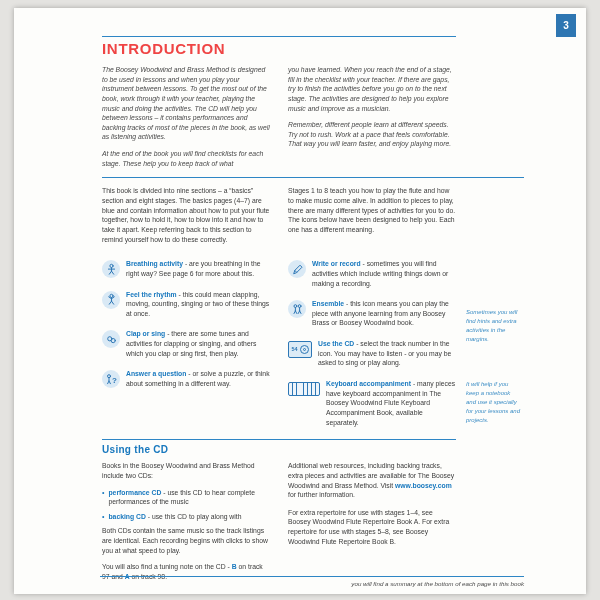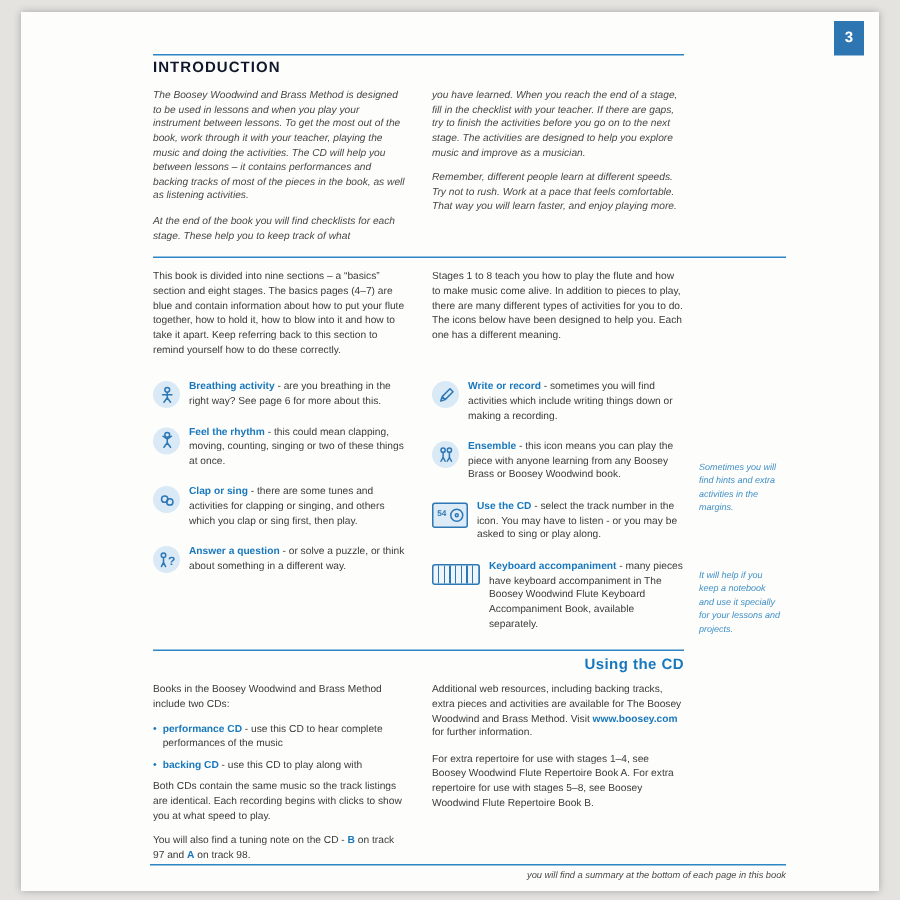--- a/index.html
+++ b/index.html
@@ -6,24 +6,24 @@
   body{width:600px;height:600px;position:relative;background:#e4e3e0;
        font-family:"Liberation Sans", sans-serif;overflow:hidden;}
   .page{position:absolute;left:14px;right:14px;top:8px;bottom:6px;
         background:#fdfdfb;box-shadow:0 0 5px rgba(0,0,0,.28);}
   .pagenum{position:absolute;top:6px;right:10px;width:20px;height:23px;
         background:#2e76b2;color:#fff;font-size:10px;font-weight:bold;
         display:flex;align-items:center;justify-content:center;}
   .main{position:absolute;left:88px;top:28px;width:354px;}
   .rule{border-top:1px solid #2e86c5;height:0;}
   .rule.wide{width:422px;}
-  h1.title{color:#0f172a;font-size:10px;font-weight:bold;letter-spacing:.7px;
+  h1.title{color:#ef4444;font-size:15px;font-weight:bold;letter-spacing:.7px;
         margin:3px 0 8px;}
   h2.cdtitle{color:#1878be;font-size:10px;font-weight:bold;letter-spacing:.3px;
-        margin:4px 0 6px;text-align:right;}
+        margin:4px 0 6px;}
   .twocol{display:flex;gap:18px;}
   .col{width:168px;}
   p{margin:0 0 7px;font-size:6.8px;line-height:1.42;color:#3b3b3b;}
   .italic p, p.italic{font-style:italic;color:#474747;}
   .b-blue{color:#1878be;font-weight:bold;}
   .icon-grid{display:flex;gap:18px;margin-top:8px;}
   .icon-col{width:168px;display:flex;flex-direction:column;gap:11px;}
   .icon-row{display:flex;gap:6px;align-items:flex-start;}
   .icn{width:18px;height:18px;min-width:18px;border-radius:50%;background:#d9e9f5;
        display:flex;align-items:center;justify-content:center;margin-top:1px;}

